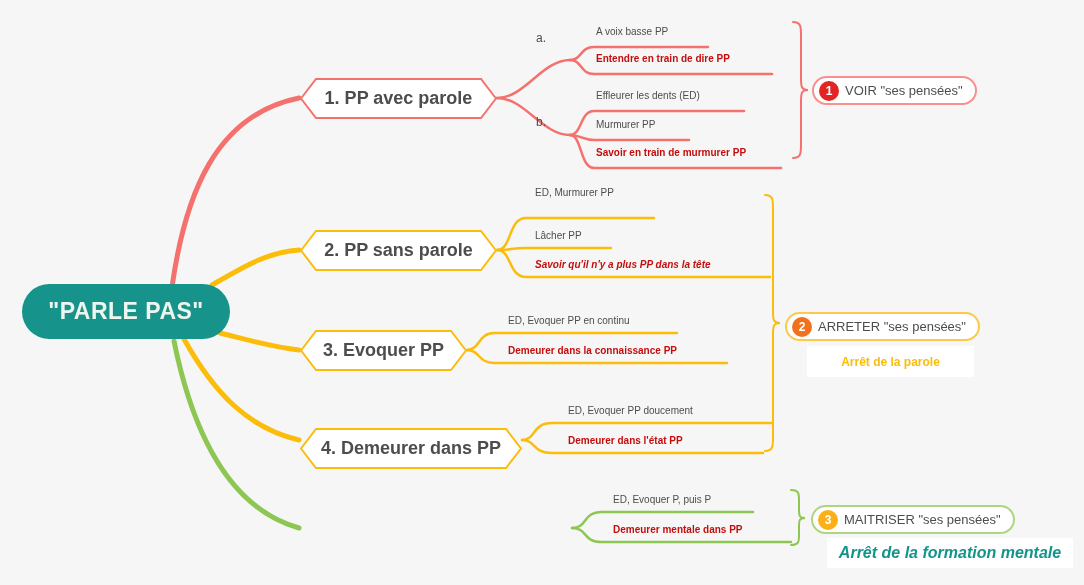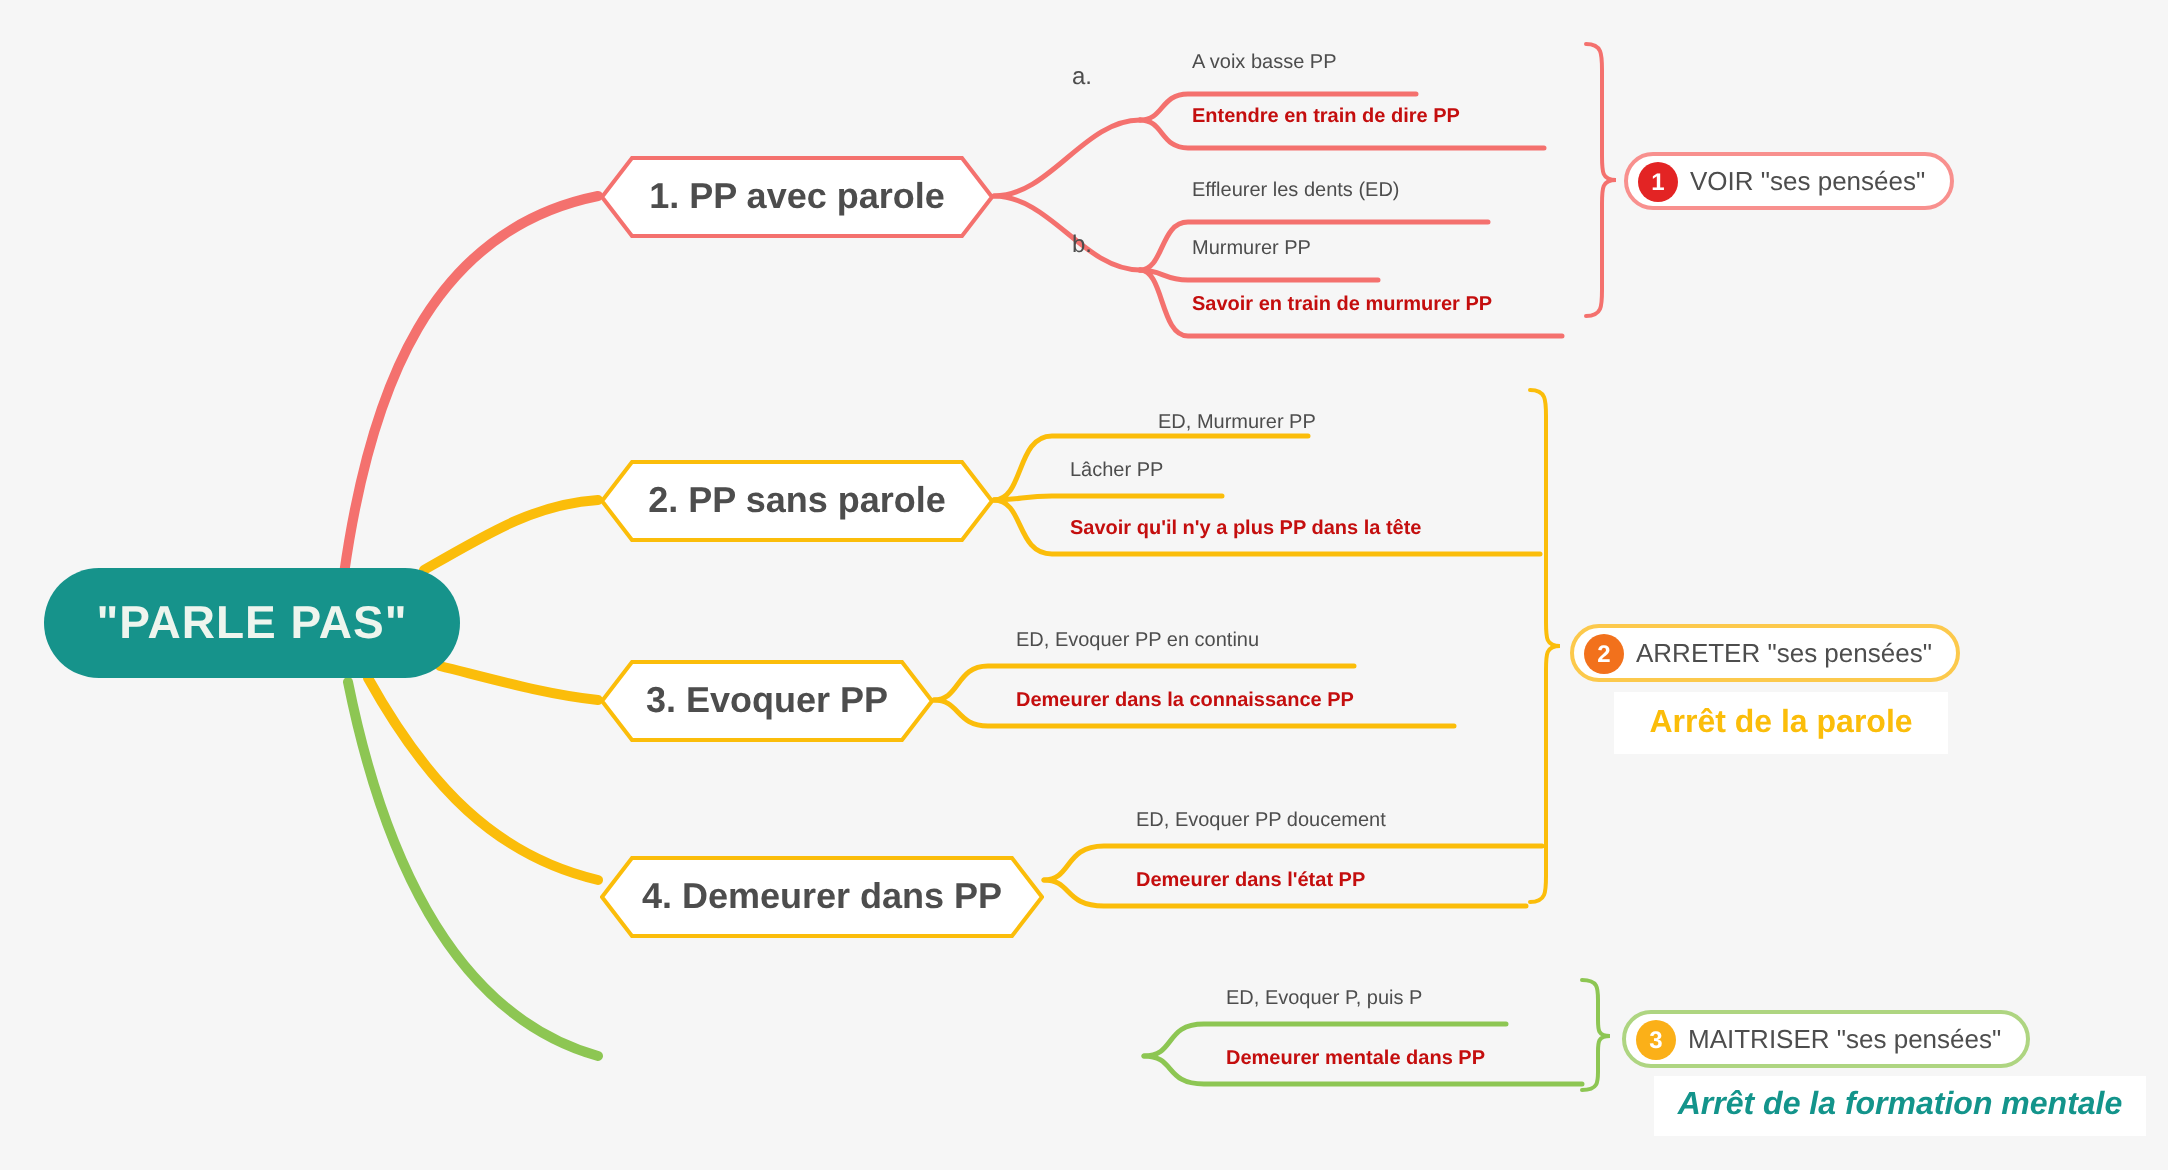--- a/index.html
+++ b/index.html
@@ -33,21 +33,21 @@
     font-weight:bold; display:flex; align-items:center; justify-content:center; flex:0 0 20px;}
   .pill-1{border:2px solid var(--pill1_border,#f8908e);}
   .pill-2{border:2px solid var(--pill2_border,#fcc94c);}
   .pill-3{border:2px solid var(--pill3_border,#aed581);}
   .badge-1{background:var(--badge_red,#e32424);}
   .badge-2{background:var(--badge_orange,#f2711c);}
   .badge-3{background:var(--badge_amber,#fbb018);}
   
   .caption{z-index:2; background:#ffffff; display:flex; align-items:center; justify-content:center;
     font-weight:bold; white-space:nowrap;}
-  .caption-parole{color:var(--caption_yellow,#fbbd0a); font-size:16px;text-align:right;}
+  .caption-parole{color:var(--caption_yellow,#fbbd0a); font-size:12px;text-align:right;}
   .caption-mentale{color:var(--caption_teal,#13948b); font-size:16px;}
   .wire{fill:none; stroke-linecap:round;}
   .w-main{stroke-width:5;}
   .w-sub{stroke-width:2.5;}
   .w-brace{stroke-width:2;}
 </style>
 </head>
 <body>
 
 <div id="canvas">
@@ -135,23 +135,23 @@
 
   <div class="abs fork-label" style="left:536px; top:31px;">a.</div>
   <div class="abs fork-label" style="left:536px; top:115px;">b.</div>
 
   <div class="abs leaf" style="left:596px; top:24px;">A voix basse PP</div>
   <div class="abs leaf em" style="left:596px; top:51px;">Entendre en train de dire PP</div>
   <div class="abs leaf" style="left:596px; top:88px;">Effleurer les dents (ED)</div>
   <div class="abs leaf" style="left:596px; top:117px;">Murmurer PP</div>
   <div class="abs leaf em" style="left:596px; top:145px;">Savoir en train de murmurer PP</div>
 
-  <div class="abs leaf" style="left:535px; top:204px;margin-left:44px;">ED, Murmurer PP</div>
+  <div class="abs leaf" style="left:535px; top:185px;">ED, Murmurer PP</div>
   <div class="abs leaf" style="left:535px; top:228px;">Lâcher PP</div>
-  <div class="abs leaf em" style="left:535px; top:257px;">Savoir qu'il n'y a plus PP dans la tête</div>
+  <div class="abs leaf em" style="left:535px; top:257px;font-style:italic;">Savoir qu'il n'y a plus PP dans la tête</div>
 
   <div class="abs leaf" style="left:508px; top:313px;">ED, Evoquer PP en continu</div>
   <div class="abs leaf" style="left:568px; top:403px;">ED, Evoquer PP doucement</div>
 
   <div class="abs leaf em" style="left:508px; top:343px;">Demeurer dans la connaissance PP</div>
   <div class="abs leaf em" style="left:568px; top:433px;">Demeurer dans l'état PP</div>
 
   <div class="abs leaf" style="left:613px; top:492px;">ED, Evoquer P, puis P</div>
   <div class="abs leaf em" style="left:613px; top:522px;">Demeurer mentale dans PP</div>
 

